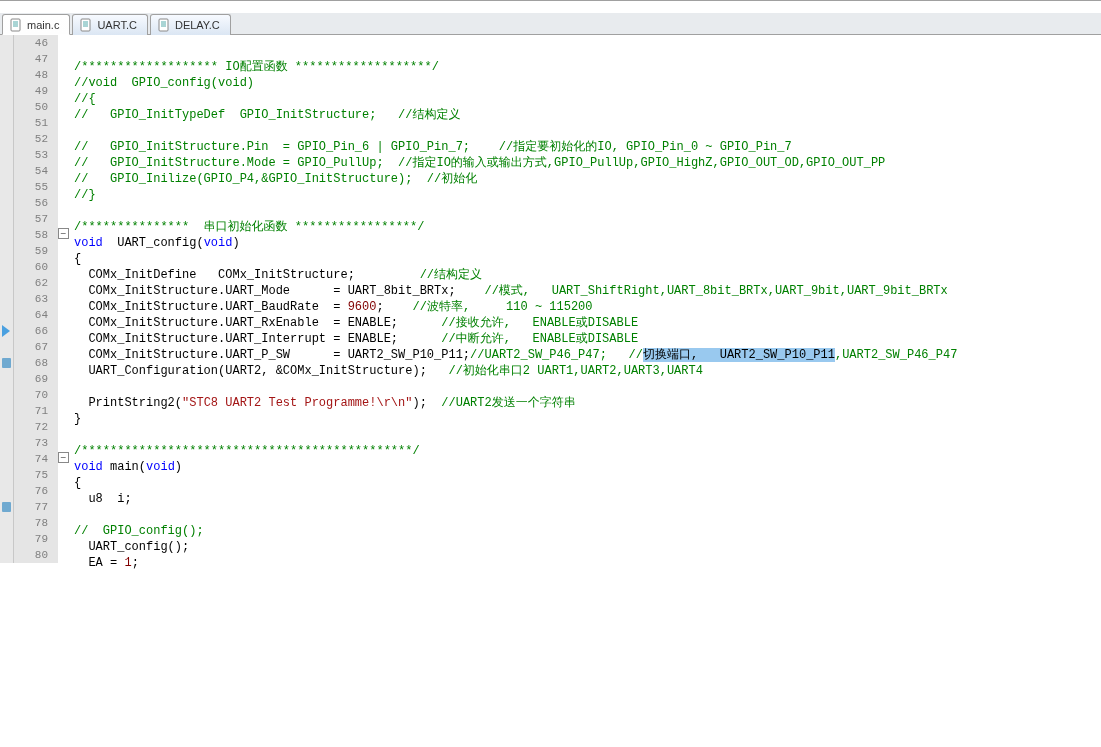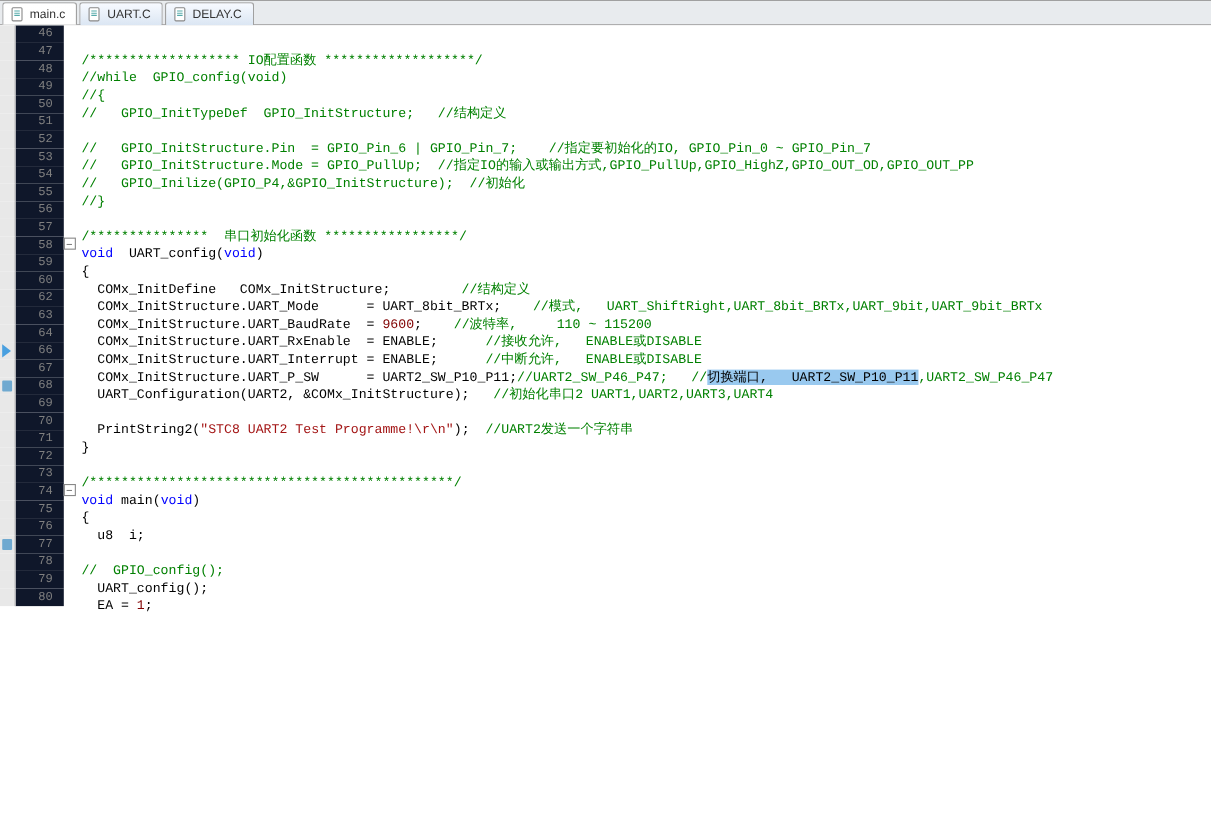--- a/index.html
+++ b/index.html
@@ -12,20 +12,21 @@
   overflow: hidden;
   position: relative;
   border-top: 1px solid #a0a0a0;
 }
 .tabbar {
   display: flex;
   background: #e8ebee;
   border-bottom: 1px solid #a0a0a0;
   height: 22px;
   padding-left: 2px;
+  margin-top: 12px;
 }
 .tab {
   display: flex;
   align-items: center;
   padding: 0 10px 0 6px;
   border: 1px solid #a0a0a0;
   border-bottom: none;
   margin-right: 2px;
   border-radius: 3px 3px 0 0;
   font-size: 11px;
@@ -79,21 +80,21 @@
   left:2px; top:2px;
   border-top: 6px solid transparent;
   border-bottom: 6px solid transparent;
   border-left: 8px solid #4aa0e0;
 }
 .linenum {
   width: 44px;
   text-align: right;
   padding-right: 10px;
   color: #808080;
-  background: #0f172a;
+  background: #e5e5e5;
   flex-shrink: 0;
   font-size: 11px;
 }
 .fold-col {
   width: 14px;
   text-align: center;
   color: #808080;
   flex-shrink: 0;
 }
 .fold-col.box::before {
@@ -154,21 +155,21 @@
           <rect x="2" y="1" width="9" height="12" rx="1" stroke-width="1"></rect>
           <line x1="4" y1="4" x2="9" y2="4" stroke="#5aa" stroke-width="1"></line>
           <line x1="4" y1="6" x2="9" y2="6" stroke="#5aa" stroke-width="1"></line>
           <line x1="4" y1="8" x2="9" y2="8" stroke="#5aa" stroke-width="1"></line>
         </svg></span>
       <span>DELAY.C</span>
     </div>
   </div>
 <div class="editor" id="editor">
     <div class="line"><div class="bookmark-col"></div><div class="linenum">46</div><div class="fold-col"></div><div class="code"><span class="c-comment">/******************* IO配置函数 *******************/</span></div></div>
-    <div class="line"><div class="bookmark-col"></div><div class="linenum">47</div><div class="fold-col"></div><div class="code"><span class="c-comment">//while  GPIO_config(void)</span></div></div>
+    <div class="line"><div class="bookmark-col"></div><div class="linenum">47</div><div class="fold-col"></div><div class="code"><span class="c-comment">//void  GPIO_config(void)</span></div></div>
     <div class="line"><div class="bookmark-col"></div><div class="linenum">48</div><div class="fold-col"></div><div class="code"><span class="c-comment">//{</span></div></div>
     <div class="line"><div class="bookmark-col"></div><div class="linenum">49</div><div class="fold-col"></div><div class="code"><span class="c-comment">//   GPIO_InitTypeDef  GPIO_InitStructure;   //结构定义</span></div></div>
     <div class="line"><div class="bookmark-col"></div><div class="linenum">50</div><div class="fold-col"></div><div class="code"></div></div>
     <div class="line"><div class="bookmark-col"></div><div class="linenum">51</div><div class="fold-col"></div><div class="code"><span class="c-comment">//   GPIO_InitStructure.Pin  = GPIO_Pin_6 | GPIO_Pin_7;    //指定要初始化的IO, GPIO_Pin_0 ~ GPIO_Pin_7</span></div></div>
     <div class="line"><div class="bookmark-col"></div><div class="linenum">52</div><div class="fold-col"></div><div class="code"><span class="c-comment">//   GPIO_InitStructure.Mode = GPIO_PullUp;  //指定IO的输入或输出方式,GPIO_PullUp,GPIO_HighZ,GPIO_OUT_OD,GPIO_OUT_PP</span></div></div>
     <div class="line"><div class="bookmark-col"></div><div class="linenum">53</div><div class="fold-col"></div><div class="code"><span class="c-comment">//   GPIO_Inilize(GPIO_P4,&amp;GPIO_InitStructure);  //初始化</span></div></div>
     <div class="line"><div class="bookmark-col"></div><div class="linenum">54</div><div class="fold-col"></div><div class="code"><span class="c-comment">//}</span></div></div>
     <div class="line"><div class="bookmark-col"></div><div class="linenum">55</div><div class="fold-col"></div><div class="code"></div></div>
     <div class="line"><div class="bookmark-col"></div><div class="linenum">56</div><div class="fold-col"></div><div class="code"><span class="c-comment">/***************  串口初始化函数 *****************/</span></div></div>
     <div class="line"><div class="bookmark-col"></div><div class="linenum">57</div><div class="fold-col"></div><div class="code"><span class="c-keyword">void</span><span class="c-text">  UART_config(</span><span class="c-keyword">void</span><span class="c-text">)</span></div></div>

